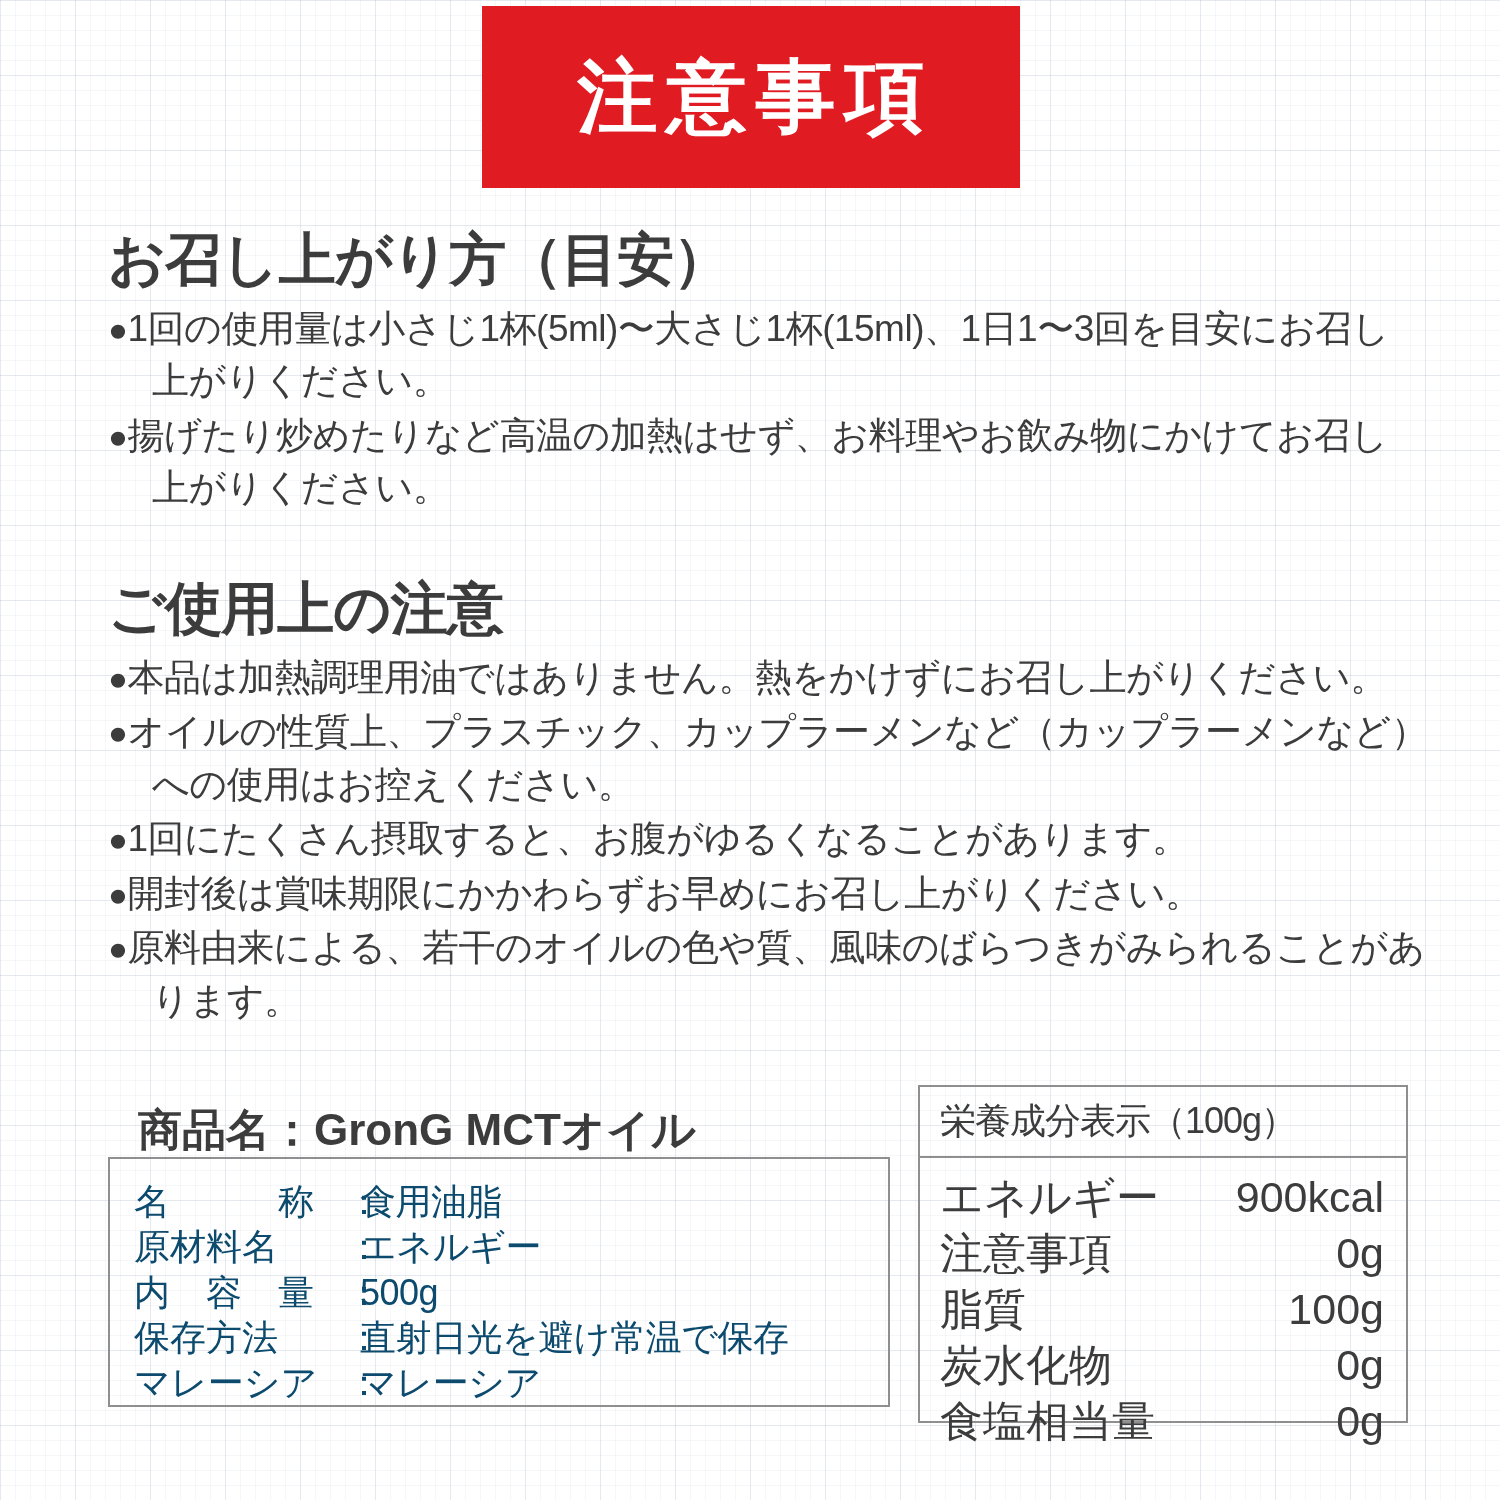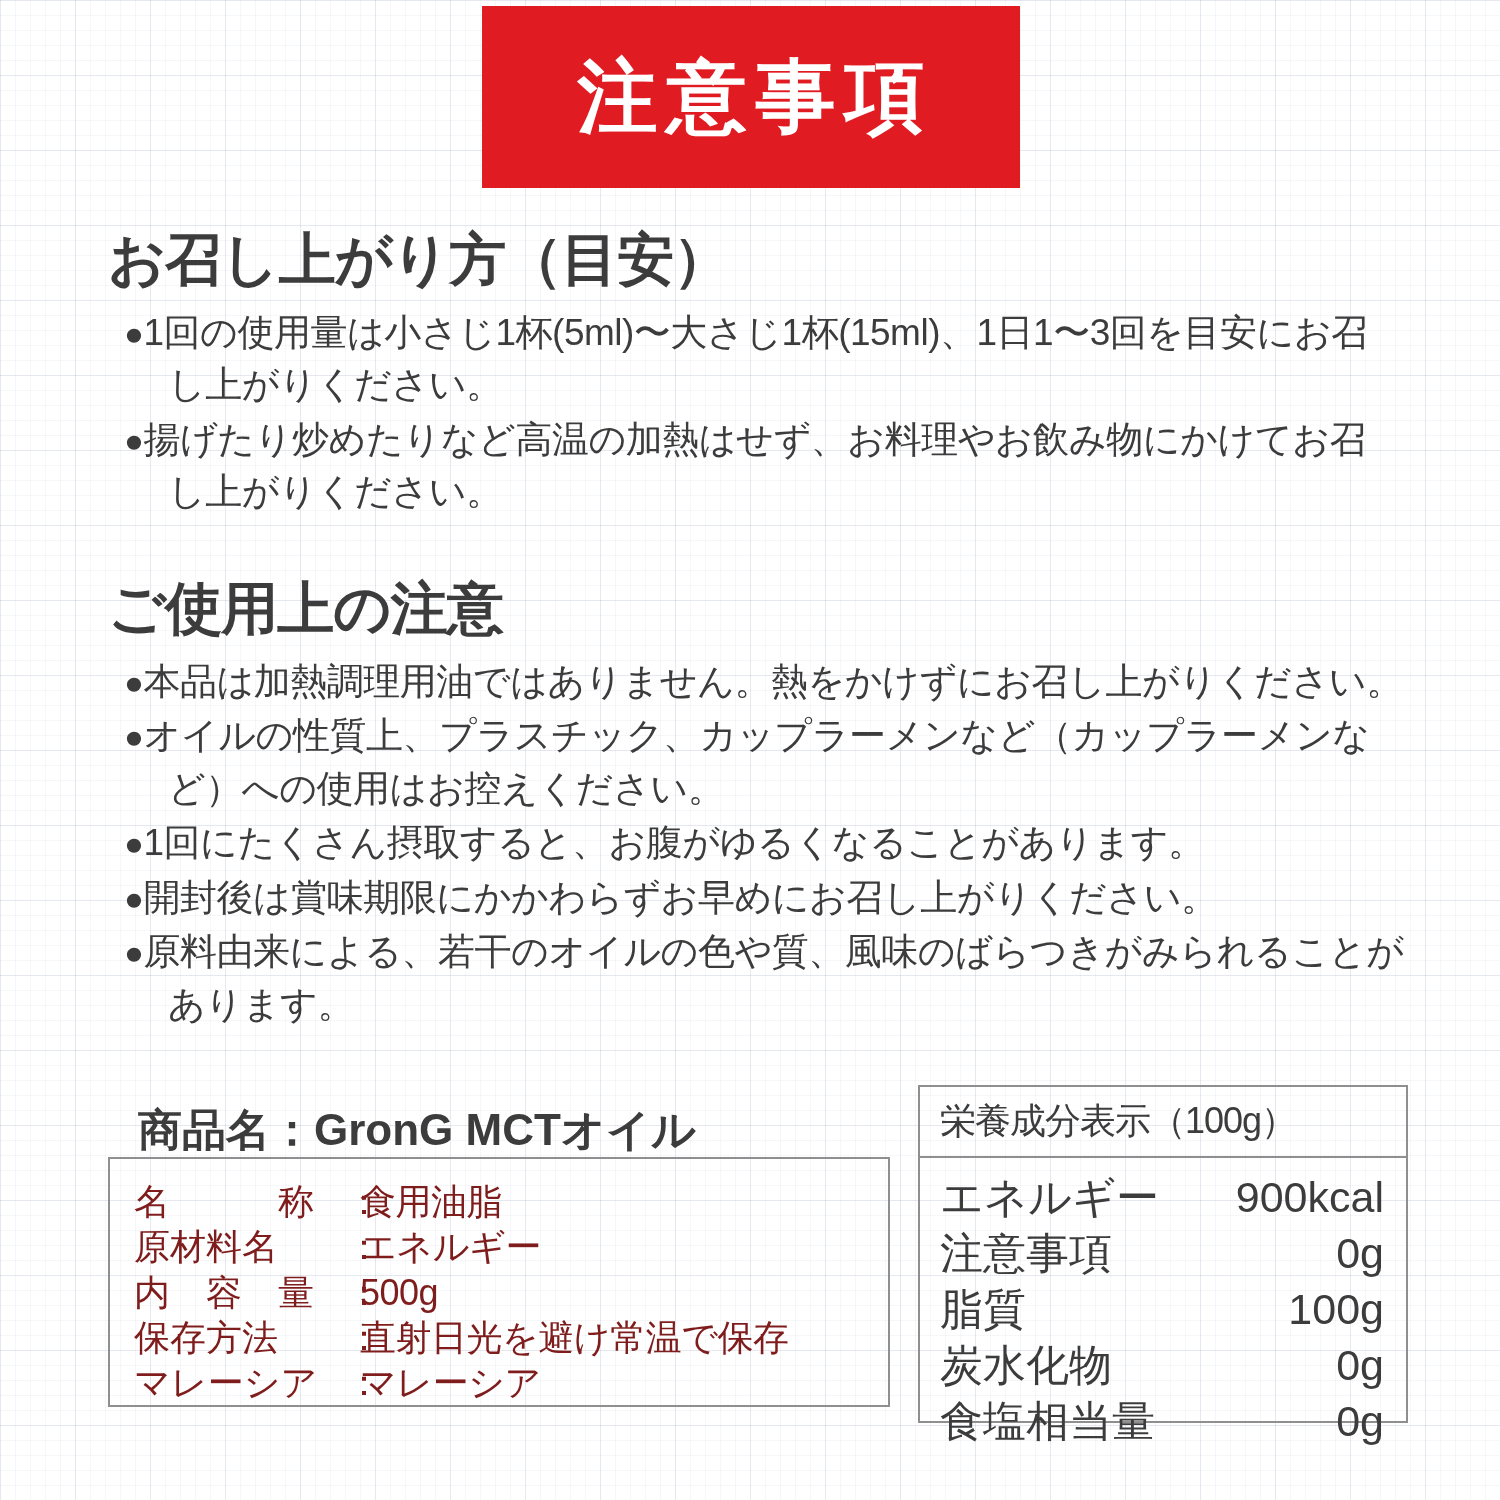--- a/index.html
+++ b/index.html
@@ -61,21 +61,21 @@
   .section-heading {
     font-size: 57px;
     font-weight: bold;
     color: #3c3c3c;
     letter-spacing: -1px;
     line-height: 1.1;
   }
 
   
   .bullet-list {
-    margin: 16px;
+    margin: 0;
     padding: 0;
     list-style: none;
   }
   .bullet-item {
     display: block;
     font-size: 37px;
     line-height: 1.42;
     color: #3c3c3c;
     letter-spacing: -0.5px;
     margin-bottom: 2px;
@@ -128,21 +128,21 @@
     width: 782px;
     height: 250px;
     border: 2px solid #8f8f8f;
     box-sizing: border-box;
     padding: 20px 0 0 24px;
   }
   .spec-row {
     display: flex;
     font-size: 36px;
     line-height: 1.26;
-    color: #7f1d1d;
+    color: #0c4a6e;
     white-space: nowrap;
     align-items: center;
   }
   .spec-label {
     width: 212px;
     display: inline-flex;
     justify-content: space-between;
   }
   .spec-sep { width: 14px; text-align: center; }
   .spec-value { letter-spacing: -0.5px; }

